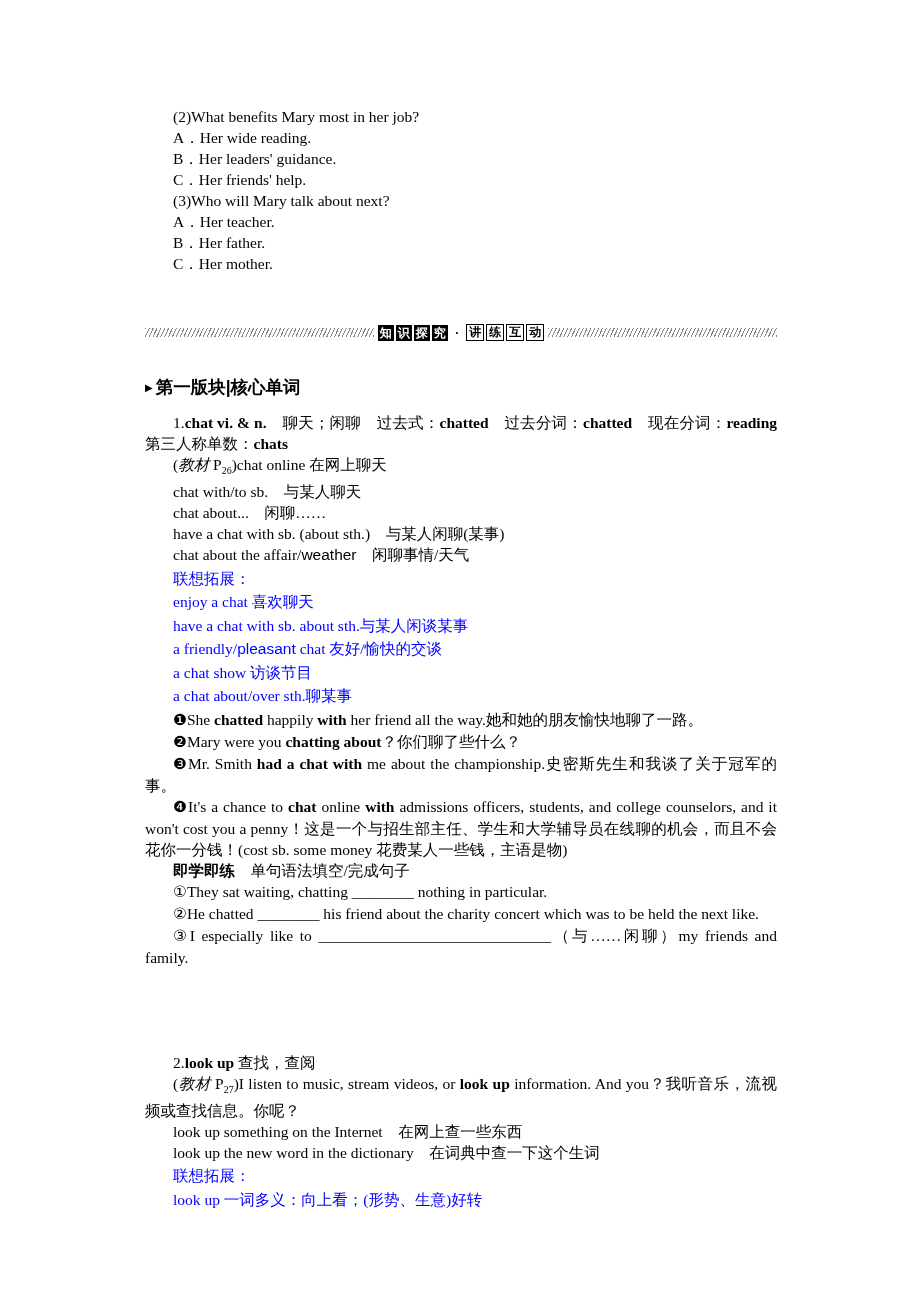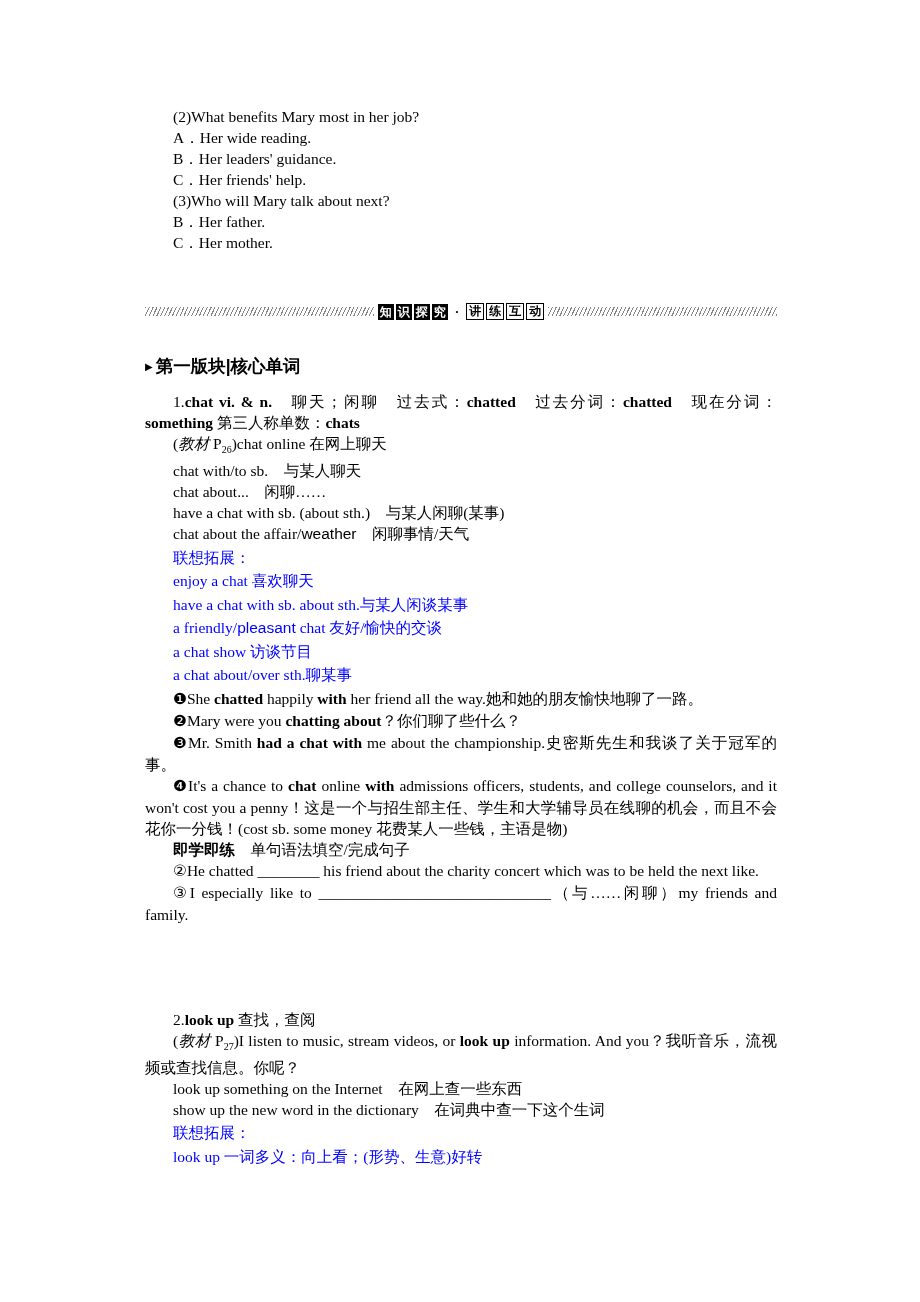--- a/index.html
+++ b/index.html
@@ -36,20 +36,21 @@
 <body>
 
 <div class="page">
 
   <div class="q-block" id="questions">
       <p class="line">(2)What benefits Mary most in her job?</p>
       <p class="line">A．Her wide reading.</p>
       <p class="line">B．Her leaders' guidance.</p>
       <p class="line">C．Her friends' help.</p>
       <p class="line">(3)Who will Mary talk about next?</p>
+      <p class="line">A．Her teacher.</p>
       <p class="line">B．Her father.</p>
       <p class="line">C．Her mother.</p>
     </div>
 
   <div class="banner">
     <div class="hatch"></div>
     <span class="banner-labels" id="banner-left">
         <span class="bchar-dark">知</span>
         <span class="bchar-dark">识</span>
         <span class="bchar-dark">探</span>
@@ -64,40 +65,41 @@
       </span>
     <div class="hatch"></div>
   </div>
 
   <div class="section-header">
     <span class="section-marker">▶</span>
     <span>第一版块|核心单词</span>
   </div>
 
   <div class="doc-body" id="doc-body">
-      <p class="line"><span>1.</span><span class="b">chat vi. &amp; n.</span><span>　聊天；闲聊　过去式：</span><span class="b">chatted</span><span>　过去分词：</span><span class="b">chatted</span><span>　现在分词：</span><span class="b">something</span><span> 第三人称单数：</span><span class="b">chats</span></p>
+      <p class="line"><span>1.</span><span class="b">chat vi. &amp; n.</span><span>　聊天；闲聊　过去式：</span><span class="b">chatted</span><span>　过去分词：</span><span class="b">chatted</span><span>　现在分词：</span><span class="b">reading</span><span> 第三人称单数：</span><span class="b">chats</span></p>
       <p class="line"><span>(</span><span class="i">教材</span><span> P</span><span class="sub">26</span><span>)chat online 在网上聊天</span></p>
       <p class="line"><span>chat with/to sb.　与某人聊天</span></p>
       <p class="line"><span>chat about...　闲聊……</span></p>
       <p class="line"><span>have a chat with sb. (about sth.)　与某人闲聊(某事)</span></p>
       <p class="line"><span>chat about the affair/</span><span class="sans">weather</span><span>　闲聊事情/天气</span></p>
       <p class="line blue-line" style="color: rgb(0, 0, 255);"><span>联想拓展：</span></p>
       <p class="line blue-line" style="color: rgb(0, 0, 255);"><span>enjoy a chat 喜欢聊天</span></p>
       <p class="line blue-line" style="color: rgb(0, 0, 255);"><span>have a chat with sb. about sth.与某人闲谈某事</span></p>
       <p class="line blue-line" style="color: rgb(0, 0, 255);"><span>a friendly/</span><span class="sans">pleasant</span><span> chat 友好/愉快的交谈</span></p>
       <p class="line blue-line" style="color: rgb(0, 0, 255);"><span>a chat show 访谈节目</span></p>
       <p class="line blue-line" style="color: rgb(0, 0, 255);"><span>a chat about/over sth.聊某事</span></p>
       <p class="line"><span class="ding">❶</span><span>She </span><span class="b">chatted</span><span> happily </span><span class="b">with</span><span> her friend all the way.她和她的朋友愉快地聊了一路。</span></p>
       <p class="line"><span class="ding">❷</span><span>Mary were you </span><span class="b">chatting about</span><span>？你们聊了些什么？</span></p>
       <p class="line"><span class="ding">❸</span><span>Mr. Smith </span><span class="b">had a chat with</span><span> me about the championship.史密斯先生和我谈了关于冠军的事。</span></p>
       <p class="line"><span class="ding">❹</span><span>It's a chance to </span><span class="b">chat</span><span> online </span><span class="b">with</span><span> admissions officers, students, and college counselors, and it won't cost you a penny！这是一个与招生部主任、学生和大学辅导员在线聊的机会，而且不会花你一分钱！(cost sb. some money 花费某人一些钱，主语是物)</span></p>
       <p class="line"><span class="b sans">即学即练</span><span>　单句语法填空/完成句子</span></p>
+      <p class="line"><span class="ding">①</span><span>They sat waiting, chatting ________ nothing in particular.</span></p>
       <p class="line"><span class="ding">②</span><span>He chatted ________ his friend about the charity concert which was to be held the next like.</span></p>
       <p class="line"><span class="ding">③</span><span>I especially like to ______________________________（与……闲聊）my friends and family.</span></p>
       <p class="line gap-before"><span>2.</span><span class="b">look up</span><span> 查找，查阅</span></p>
       <p class="line"><span>(</span><span class="i">教材</span><span> P</span><span class="sub">27</span><span>)I listen to music, stream videos, or </span><span class="b">look up</span><span> information. And you？我听音乐，流视频或查找信息。你呢？</span></p>
       <p class="line"><span>look up something on the Internet　在网上查一些东西</span></p>
-      <p class="line"><span>show up the new word in the dictionary　在词典中查一下这个生词</span></p>
+      <p class="line"><span>look up the new word in the dictionary　在词典中查一下这个生词</span></p>
       <p class="line blue-line" style="color: rgb(0, 0, 255);"><span>联想拓展：</span></p>
       <p class="line blue-line" style="color: rgb(0, 0, 255);"><span>look up 一词多义：向上看；(形势、生意)好转</span></p>
     </div>
 
 </div>
 
 </body></html>

